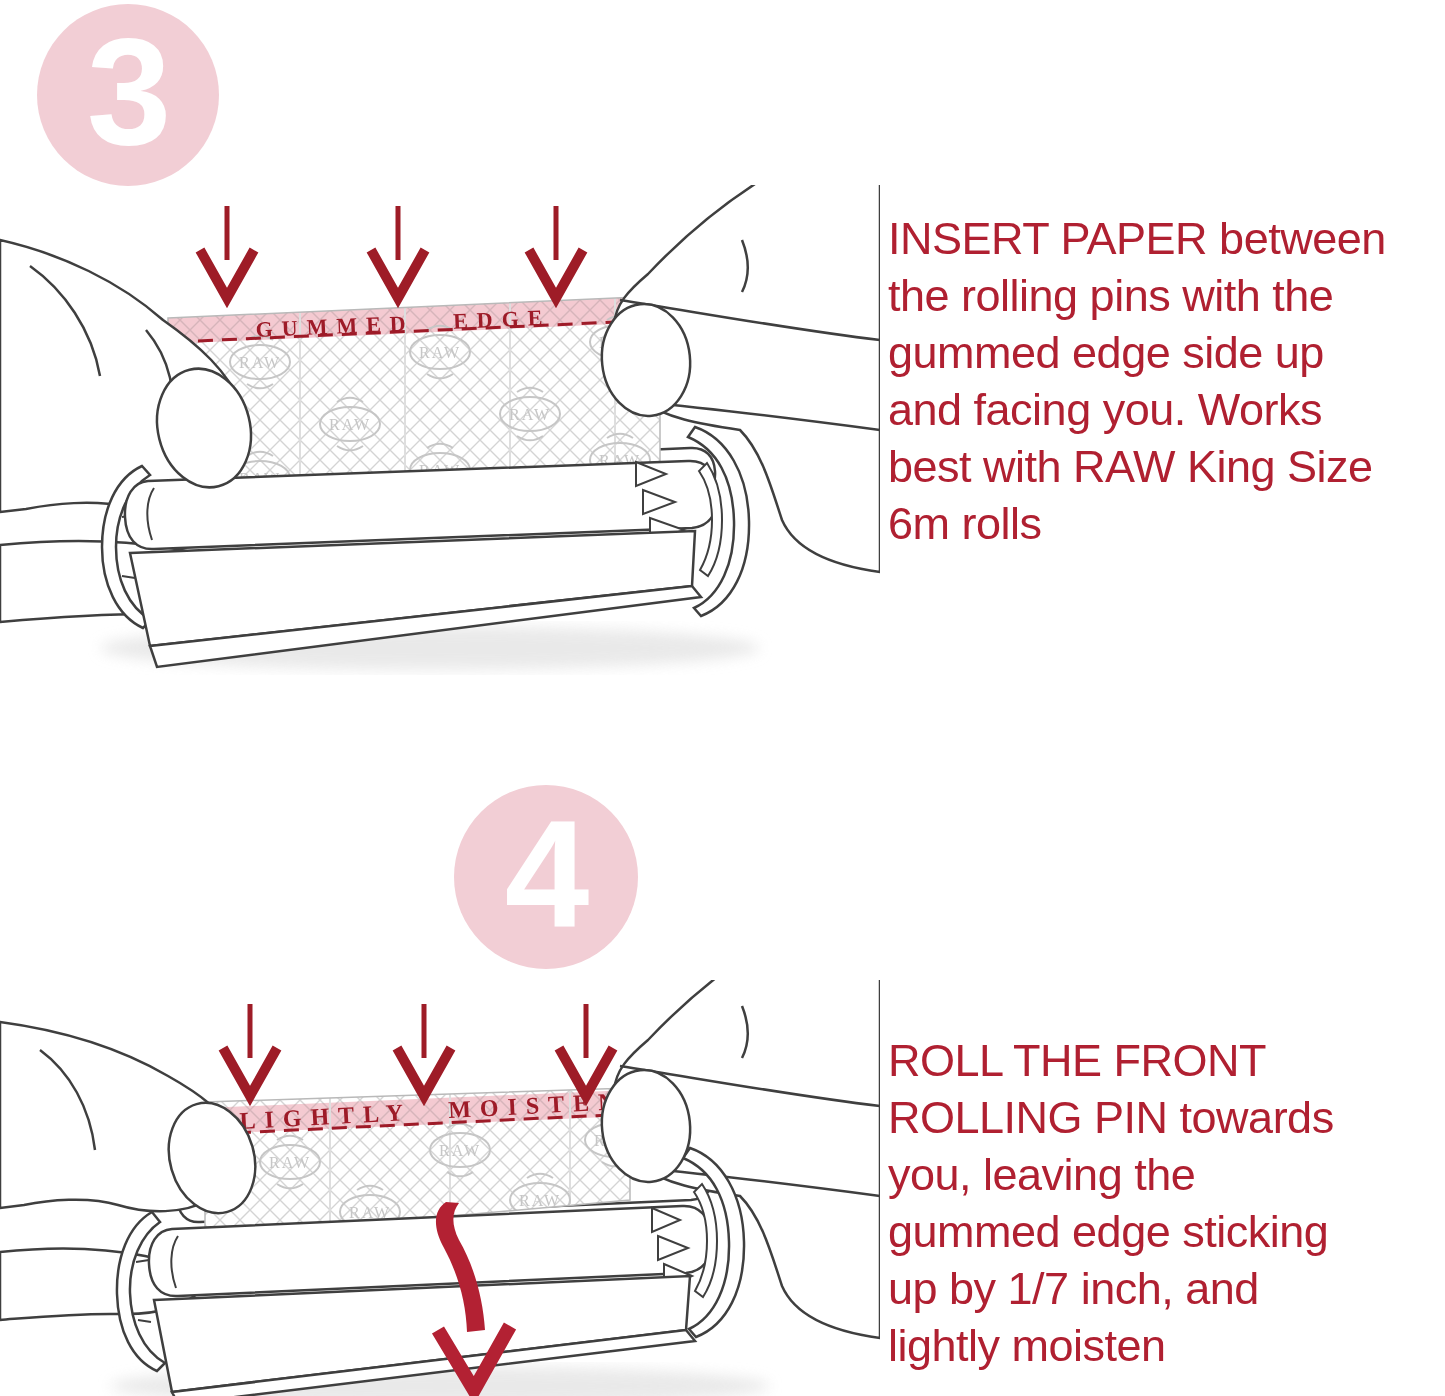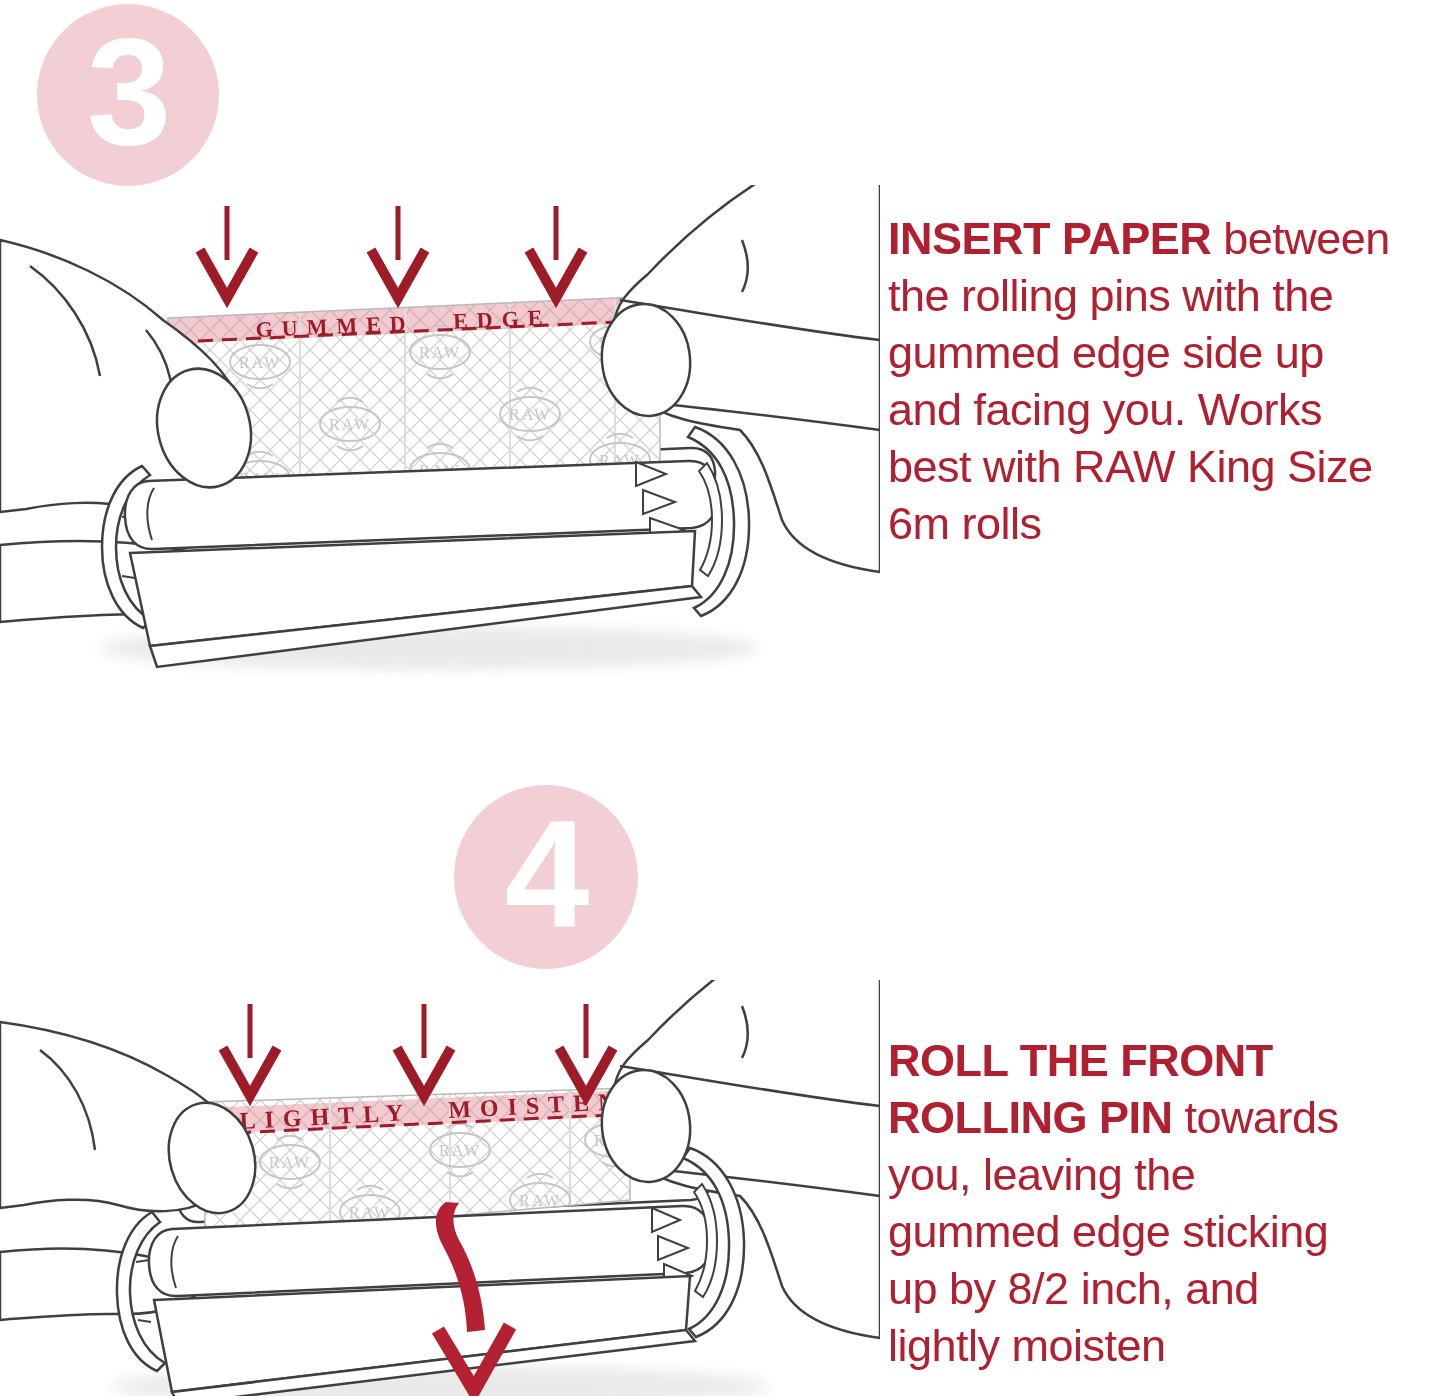--- a/index.html
+++ b/index.html
@@ -6,21 +6,21 @@
   #canvas{position:relative;width:1445px;height:1396px;background:#ffffff;overflow:hidden;
           font-family:"Liberation Sans",sans-serif;}
   .badge{position:absolute;border-radius:50%;background:#f2ced5;display:flex;
          align-items:center;justify-content:center;}
   .badge span{color:#ffffff;font-weight:bold;font-size:152px;line-height:1;
               transform:translateY(-4px);letter-spacing:-2px;}
   #badge3{left:37px;top:4px;width:182px;height:182px;}
   #badge4{left:454px;top:785px;width:184px;height:184px;}
   .desc{position:absolute;width:568px;margin:0;color:#b02031;font-size:45px;
         line-height:57px;white-space:pre-line;letter-spacing:-0.5px;}
-  .desc strong{font-weight:bold;}
+  .desc strong{font-weight:normal;}
   #desc3{left:888px;top:210px;}
   #desc4{left:888px;top:1032px;}
   .illo{position:absolute;left:0;}
   #illo3{top:185px;}
   #illo4{top:980px;}
   svg text.stripLabel{font-family:"Liberation Serif",serif;font-weight:bold;}
   svg text.wmText{font-family:"Liberation Serif",serif;}
 </style>
 </head>
 <body>
@@ -208,16 +208,16 @@
     <g>
       <path d="M 446 1202 C 434 1210, 432 1226, 444 1248 C 458 1274, 466 1302, 467 1332 L 485 1330 C 483 1298, 474 1266, 459 1240 C 451 1224, 452 1212, 459 1203 Z" fill="#b32133"></path>
       <path d="M 438 1330 L 474 1390 L 510 1326" stroke="#b32133" stroke-width="14" fill="none"></path>
     </g>
   </svg>
 
   <p class="desc" id="desc4"><strong>ROLL THE FRONT
 ROLLING PIN</strong><span> towards
 you, leaving the
 gummed edge sticking
-up by 8/2 inch, and
+up by 1/7 inch, and
 lightly moisten</span></p>
 
 </div>
 
 </body></html>

